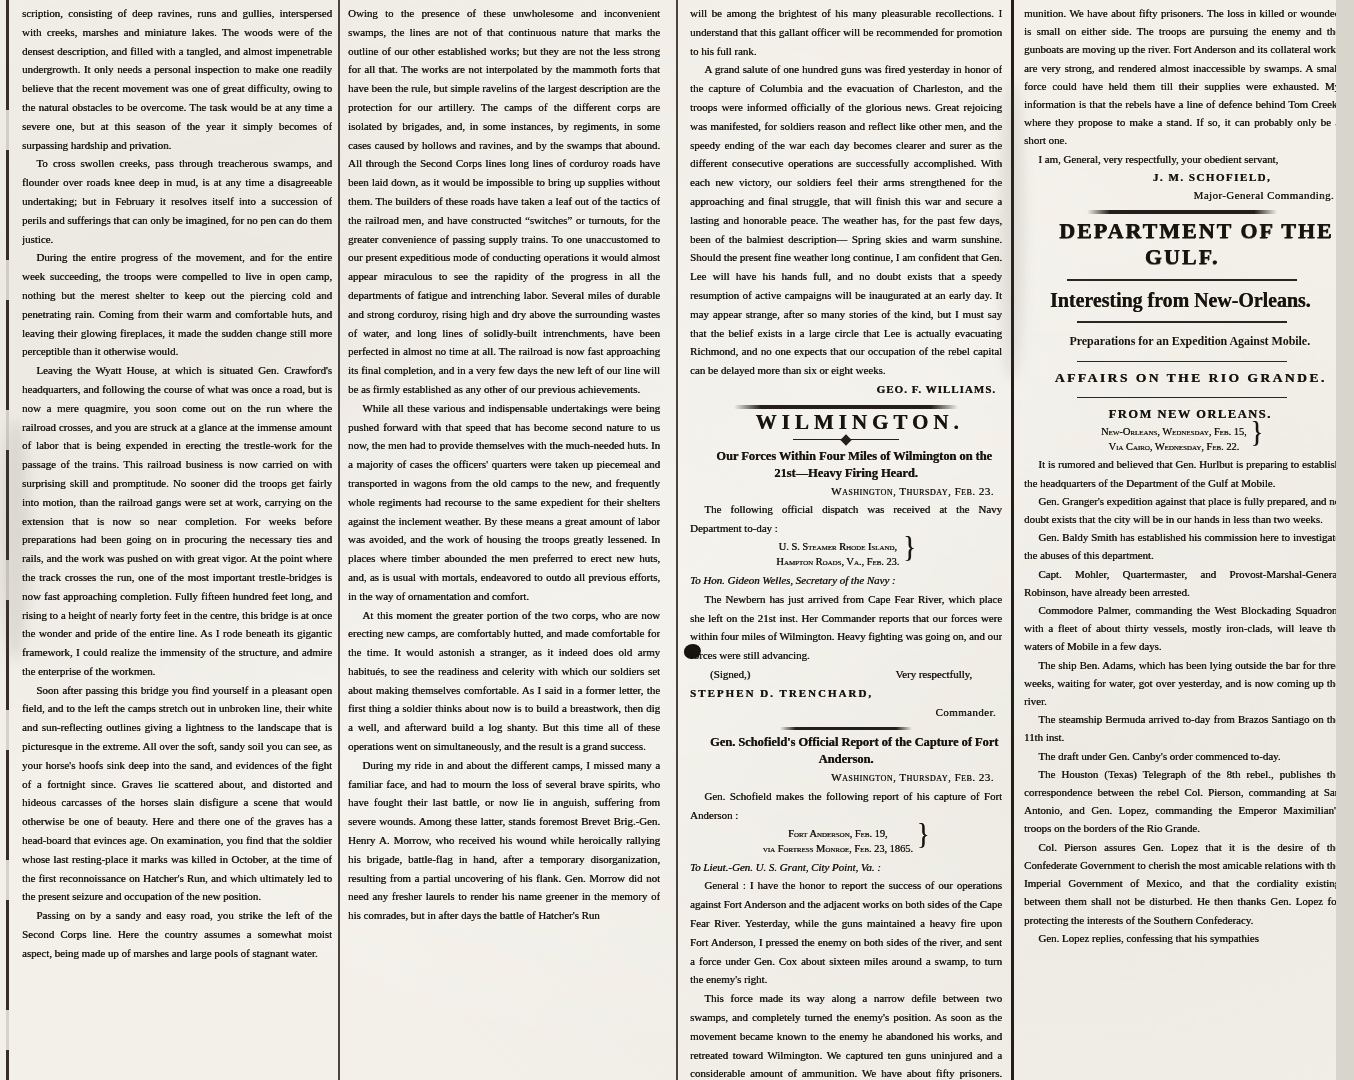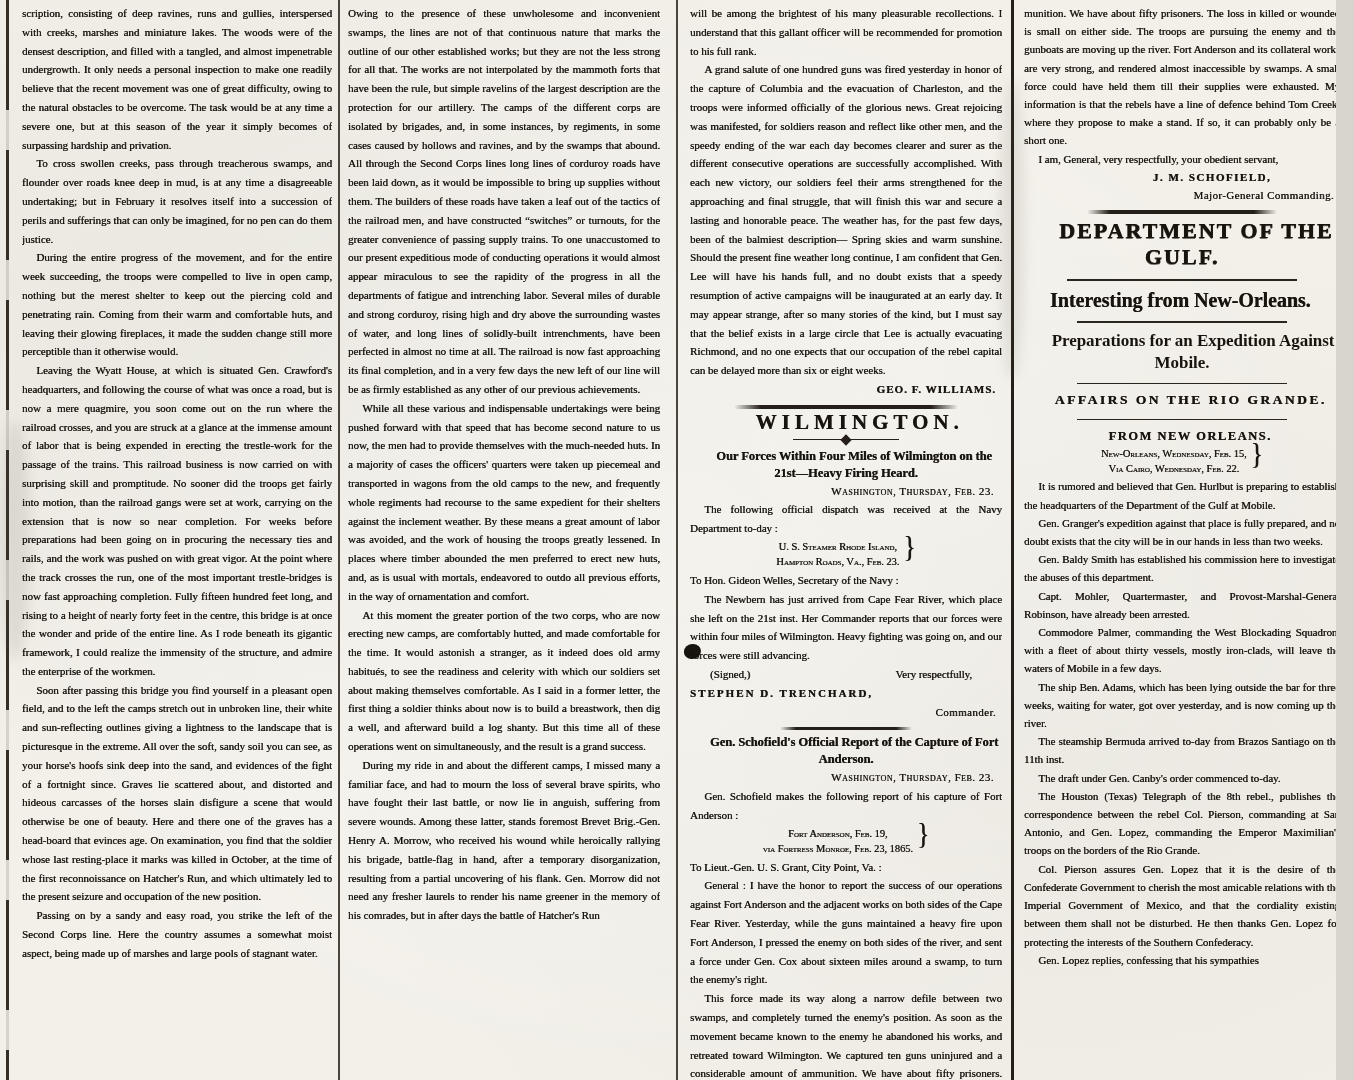--- a/index.html
+++ b/index.html
@@ -18,37 +18,37 @@
     text-align:justify;
     font-size:11px;line-height:18.8px;letter-spacing:-0.05px;
     filter:blur(0.22px);
     text-shadow:0.35px 0 0 rgba(23,19,13,0.85);
   }
   .col p{margin:0;text-indent:1.3em;}
   .col p.noindent{text-indent:0;}
   .sig-right{text-align:right;text-indent:0 !important;letter-spacing:1px;font-weight:bold;padding-right:6px;}
   .sig-right.norm{font-weight:normal;letter-spacing:0.4px;}
   .dateline{text-align:right;text-indent:0 !important;font-variant:small-caps;letter-spacing:0.5px;padding-right:8px;}
-  .addressee{text-indent:0 !important;margin-top:2px !important;}
+  .addressee{font-style:italic;text-indent:0 !important;margin-top:2px !important;}
   .origin-wrap{display:flex;justify-content:center;margin:1px 0;}
   .origin-lines{text-align:center;font-variant:small-caps;font-size:10.5px;line-height:15px;}
   .brace{font-size:26px;font-weight:normal;margin-left:4px;transform:scaleY(1.15);}
   .signedrow{display:flex;justify-content:space-between;padding:0 30px 0 20px;gap:24px;}
   .headline{font-weight:bold;text-align:center;font-size:21px;letter-spacing:5px;margin:4px 0 2px;text-indent:0;}
   .subhead{font-weight:bold;text-align:center;font-size:12.5px;line-height:17px;margin:4px 6px 3px;text-indent:0;}
   .orn-taper{height:4px;margin:6px auto 4px;width:72%;
     background:linear-gradient(to right, transparent 0, #241f18 12%, #241f18 88%, transparent 100%);
     border-radius:2px;}
   .orn-diamond{position:relative;height:8px;margin:4px auto;width:34%;}
   .orn-diamond::before{content:"";position:absolute;left:0;right:0;top:3px;height:1.6px;background:#241f18;}
   .orn-diamond::after{content:"";position:absolute;left:50%;top:0;width:8px;height:8px;background:#241f18;transform:translateX(-50%) rotate(45deg);}
   .display-head{font-weight:bold;text-align:center;font-size:22px;letter-spacing:2px;line-height:26px;margin:10px 0 0;text-indent:0;
     text-shadow:0.6px 0 0 #241f18, 0 0.5px 0 rgba(36,31,24,0.6);}
   .deck1{font-weight:bold;font-size:20px;line-height:24px;margin:2px 0 0;text-indent:0;}
-  .deck2{font-weight:bold;text-align:center;font-size:17px;line-height:22px;margin:2px 8px 0;text-indent:0;text-shadow:none;}
+  .deck2{font-weight:bold;text-align:center;font-size:12px;line-height:22px;margin:2px 8px 0;text-indent:0;text-shadow:none;}
   .deck3{font-weight:bold;text-align:center;font-size:13.5px;letter-spacing:2.5px;margin:2px 0 0;text-indent:0;}
   .from-head{font-weight:bold;text-align:center;font-size:12.5px;letter-spacing:1.5px;margin:2px 0 0;text-indent:0;}
   .short-rule{height:2px;background:#2a251d;width:230px;margin:9px auto 7px;}
   .short-rule.thin{width:210px;height:1.6px;}
   .vline{position:absolute;top:0;bottom:0;background:#4a443a;}
   .vline.broken{background:repeating-linear-gradient(180deg,#352f26 0 110px, rgba(53,47,38,0.15) 110px 150px);}
   .vline.heavy{background:#241f18;}
   .ink-blob{position:absolute;width:17px;height:15px;background:#17130d;border-radius:52% 48% 55% 45%;filter:blur(0.4px);}
   .smudge{position:absolute;background:rgba(90,82,70,0.12);border-radius:50%;filter:blur(6px);}
 </style>

